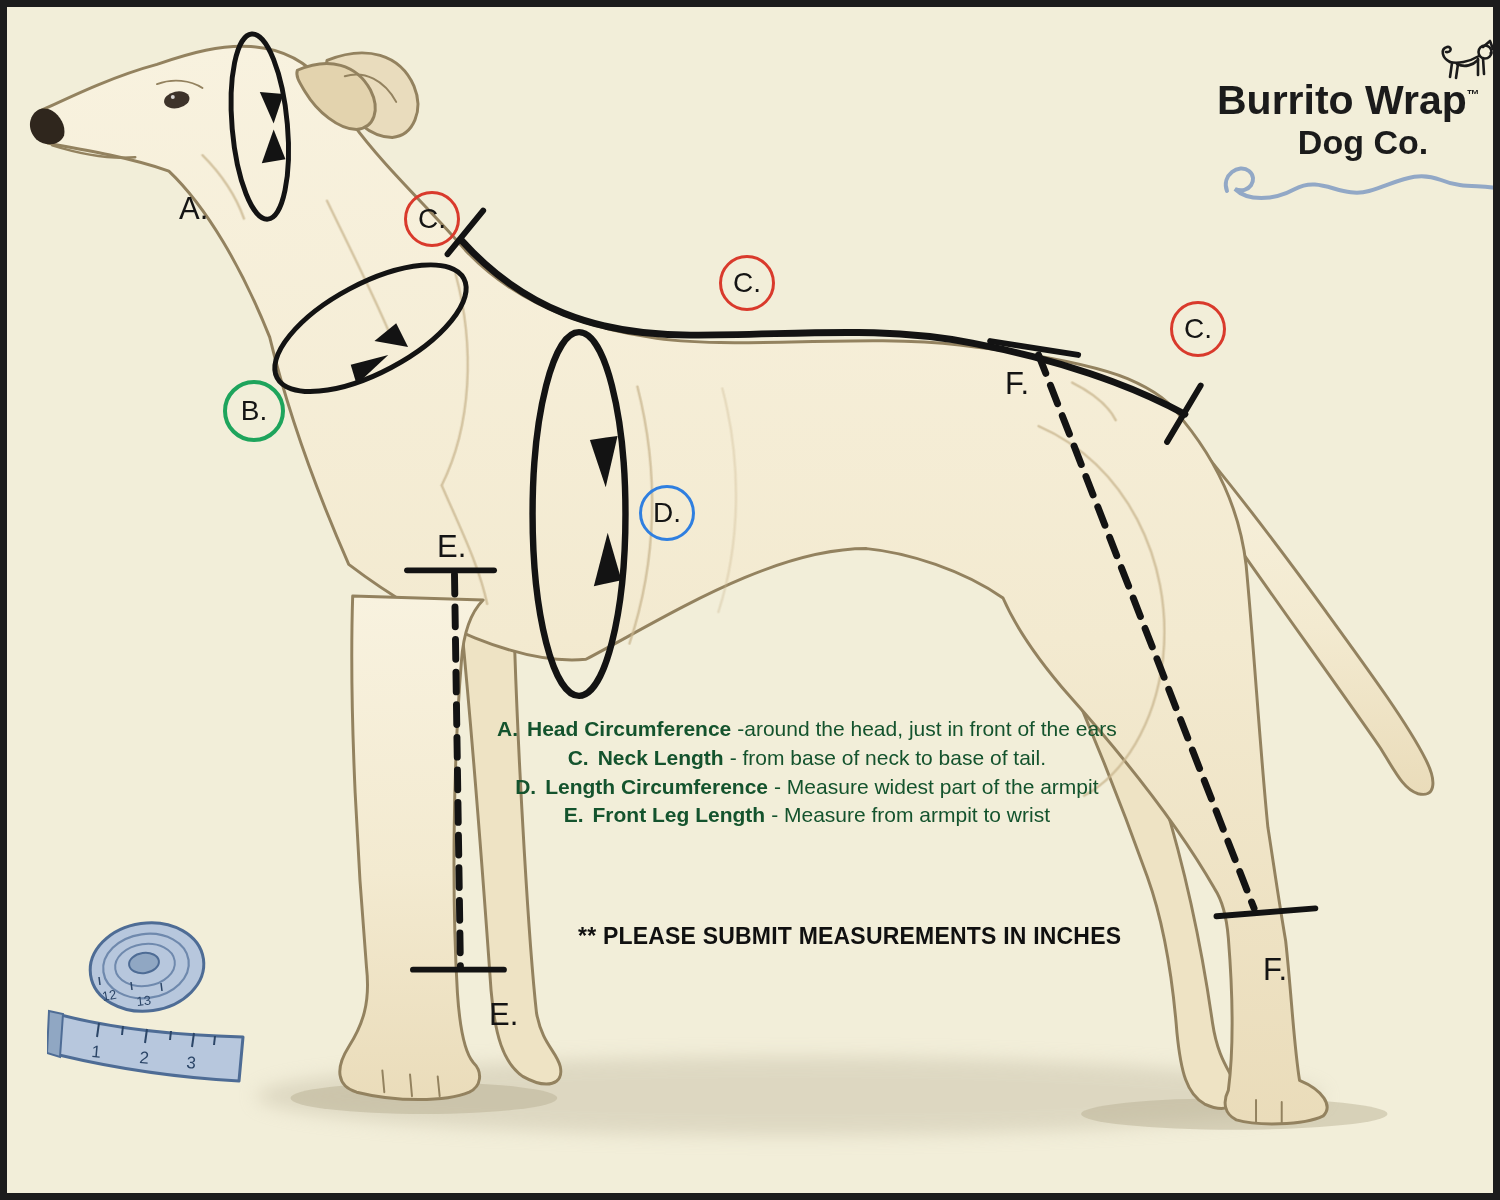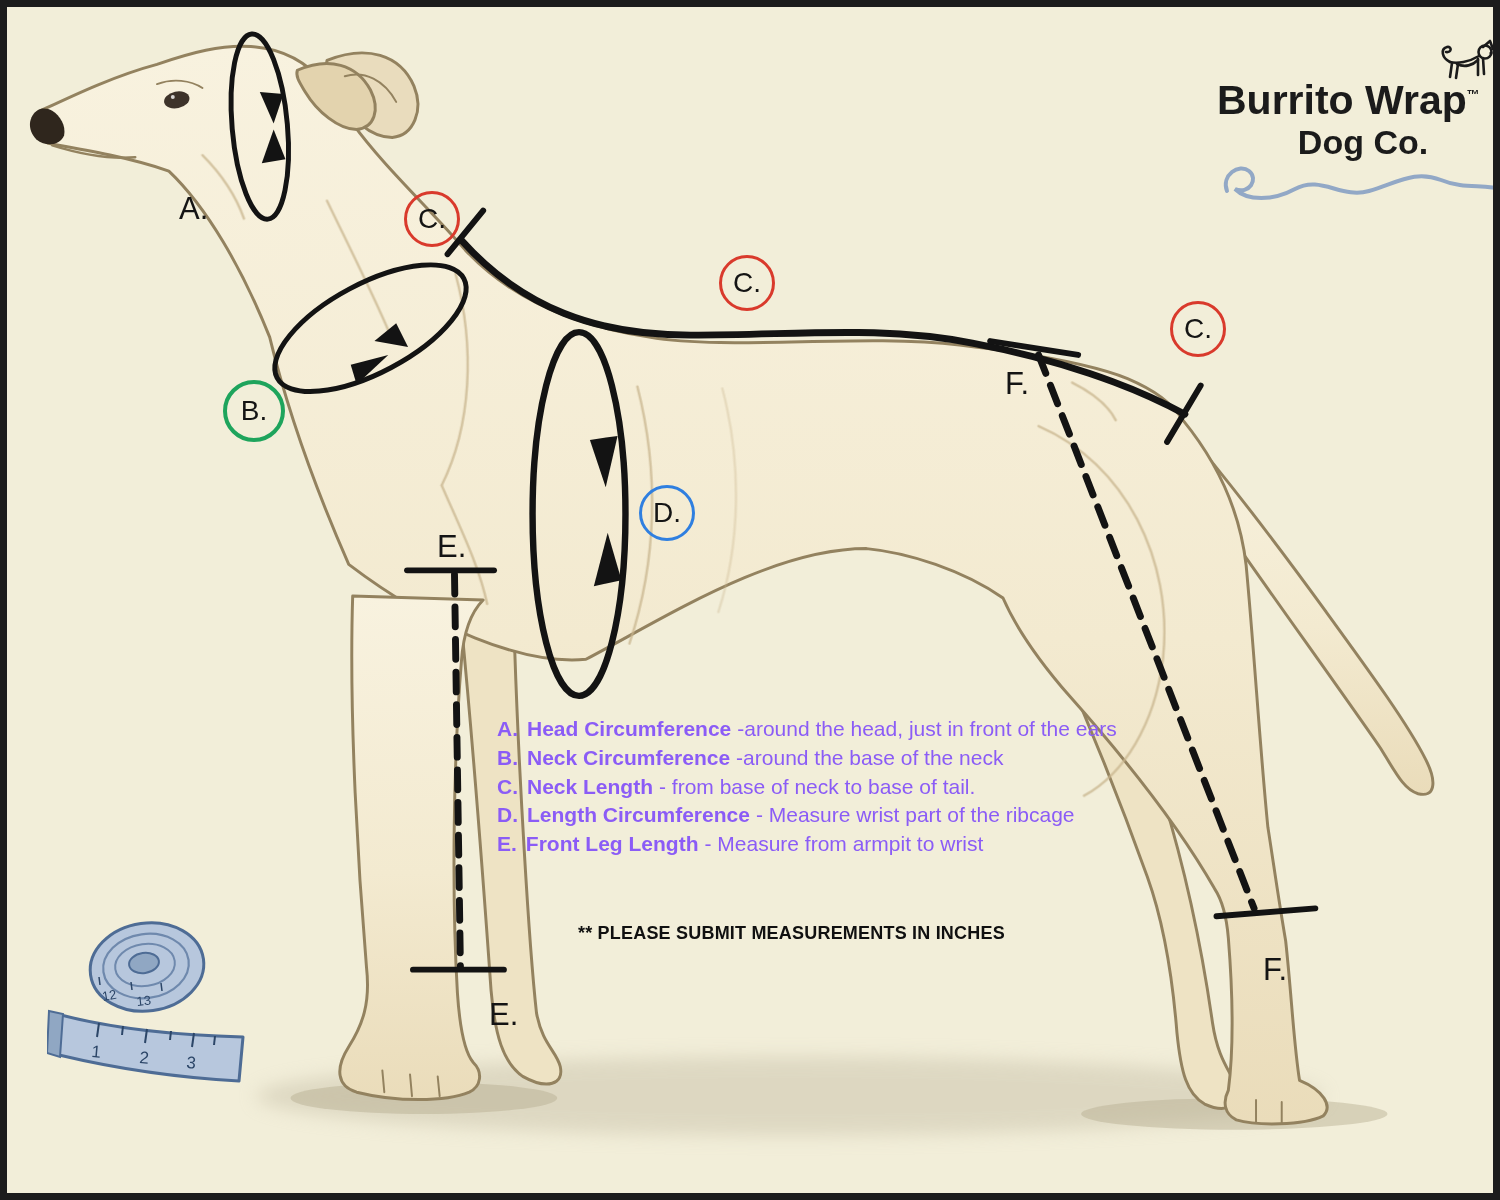--- a/index.html
+++ b/index.html
@@ -10,25 +10,25 @@
   }
   .art{position:absolute;left:0;top:0;width:1486px;height:1186px;}
   .letter{position:absolute;font-size:31px;color:#141414;}
   .ring{
     position:absolute;border-radius:50%;display:flex;align-items:center;justify-content:center;
     font-size:28px;color:#141414;background:transparent;box-sizing:border-box;
   }
   .ring.c{width:56px;height:56px;border:3.5px solid var(--ring-c,#d93a2c);}
   .ring.b{width:62px;height:62px;border:4px solid var(--ring-b,#1ea45c);}
   .ring.d{width:56px;height:56px;border:3.5px solid var(--ring-d,#2f7fe0);}
-  .legend{position:absolute;left:490px;top:708px;font-size:21px;line-height:28.8px;color:#8b5cf6;}
+  .legend{position:absolute;left:490px;top:708px;font-size:21px;line-height:28.8px;color:#14532d;text-align:center;}
   .legend .term{margin-left:9px;font-weight:700;}
   .legend .key{font-weight:700;}
   .legend .desc{margin-left:6px;font-weight:400;}
-  .note{position:absolute;left:571px;top:916px;font-size:18px;font-weight:700;color:#101010;letter-spacing:.2px;}
+  .note{position:absolute;left:571px;top:916px;font-size:23px;font-weight:700;color:#101010;letter-spacing:.2px;}
   .logo{position:absolute;left:1162px;top:34px;width:292px;height:185px;color:#1b1b1b;margin-left:48px;}
   .logo .l1{position:absolute;left:0;top:36px;font-size:41px;font-weight:700;white-space:nowrap;}
   .logo .l1 sup{font-size:13px;}
   .logo .l2{position:absolute;left:0;top:82px;width:100%;text-align:center;font-size:34px;font-weight:700;}
   .logo .dogicon{position:absolute;right:4px;top:-4px;}
   .logo .leash{position:absolute;left:0;top:114px;}
   .tape{position:absolute;left:40px;top:898px;}
 </style>
 </head>
 <body>
@@ -178,23 +178,22 @@
   <div class="ring d" style="left:632px;top:478px;">
     <span>D.</span>
   </div>
   <div class="letter" style="left:430px;top:522px;">E.</div>
   <div class="letter" style="left:482px;top:990px;">E.</div>
   <div class="letter" style="left:998px;top:359px;">F.</div>
   <div class="letter" style="left:1256px;top:945px;">F.</div>
 
   <div class="legend">
     <div><span class="key">A.</span><span class="term">Head Circumference</span><span class="desc">-around the head, just in front of the ears</span></div>
-    <div><span class="key">B.</span><span class="term">Neck Circumference</span><span class="desc">-around the base of the neck</span></div>
     <div><span class="key">C.</span><span class="term">Neck Length</span><span class="desc">- from base of neck to base of tail.</span></div>
-    <div><span class="key">D.</span><span class="term">Length Circumference</span><span class="desc">- Measure wrist part of the ribcage</span></div>
+    <div><span class="key">D.</span><span class="term">Length Circumference</span><span class="desc">- Measure widest part of the armpit</span></div>
     <div><span class="key">E.</span><span class="term">Front Leg Length</span><span class="desc">- Measure from armpit to wrist</span></div>
   </div>
   <div class="note">** PLEASE SUBMIT MEASUREMENTS IN INCHES</div>
 
   <div class="logo">
     <svg class="dogicon" width="74" height="52" viewBox="0 0 74 52" xmlns="http://www.w3.org/2000/svg">
       <g fill="none" stroke="#1b1b1b" stroke-width="2.6" stroke-linecap="round" stroke-linejoin="round">
         <path d="M52 10 l7 -6 l3 8"></path>
         <circle cx="54" cy="15" r="6.5"></circle>
         <path d="M48 19 C38 25 26 27 19 25"></path>

